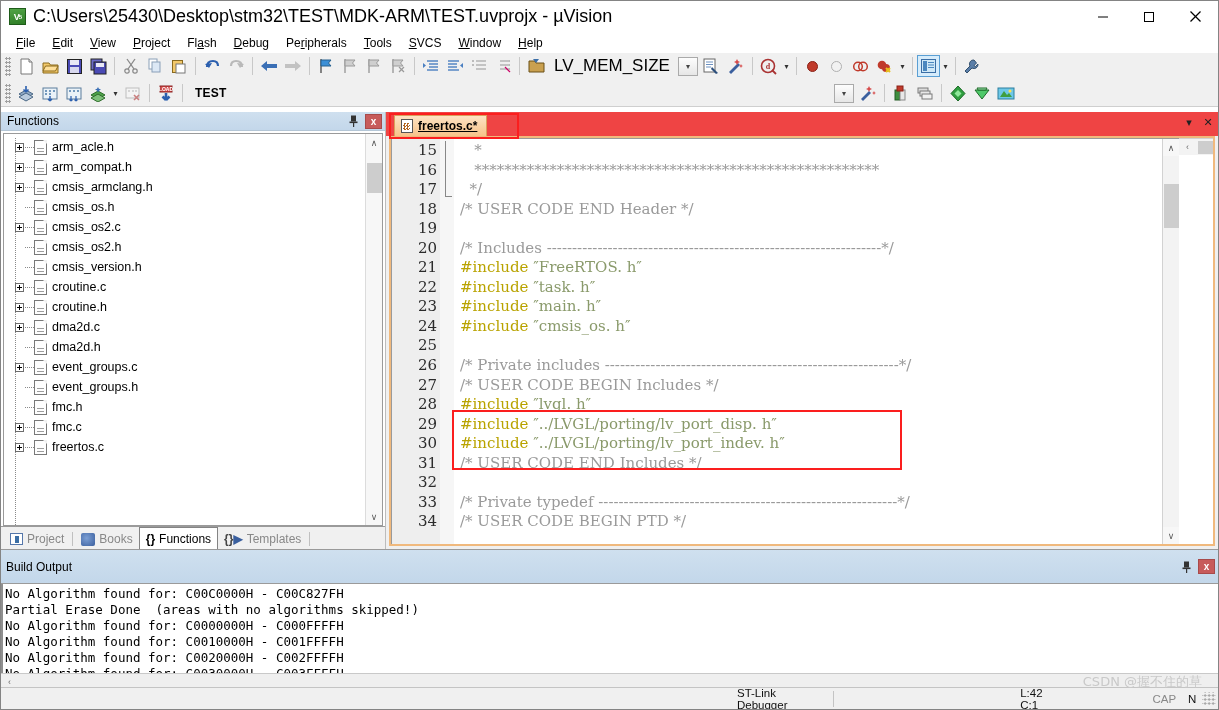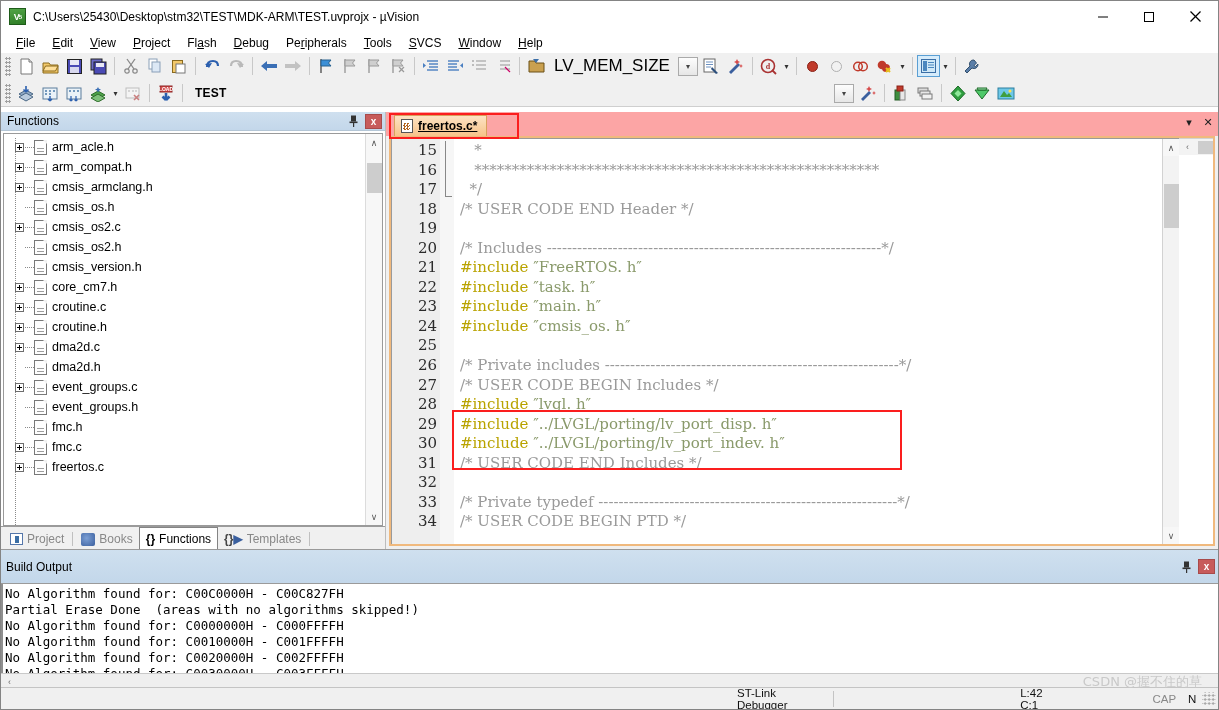--- a/index.html
+++ b/index.html
@@ -32,21 +32,21 @@
   .app-icon {
     width: 17px; height: 17px;
     background: linear-gradient(170deg,#52a447 0%,#2e7d26 100%);
     border: 1px solid #1e5c19;
     color: #fff; font-size: 9px; font-weight: bold;
     display: flex; align-items: center; justify-content: center;
     margin-right: 7px;
     letter-spacing: -1px;
   }
   .title-text {
-    font-size: 12px;
+    font-size: 18px;
     color: #000;
     white-space: nowrap;
   }
   .win-btns {
     position: absolute; right: 0; top: 0;
     display: flex; height: 31px;
   }
   .win-btn {
     width: 46px; height: 31px;
     display: flex; align-items: center; justify-content: center;
@@ -299,21 +299,21 @@
   
   .editorarea {
     flex: 1;
     display: flex; flex-direction: column;
     background: #f0f0f0;
     position: relative;
     overflow: hidden;
   }
   .tabstrip {
     height: 24px;
-    background: #fca5a5;
+    background: #ef4444;
     display: flex;
     align-items: flex-end;
     position: relative;
     padding-left: 8px;
   }
   .doc-tab {
     height: 21px;
     background: linear-gradient(#fde3c4,#f7c389);
     border: 1px solid #d9a05b;
     border-bottom: none;
@@ -965,26 +965,20 @@
               <span class="exp-blank"></span>
               <span class="exp-dash"></span>
               <span class="file-icon"></span>
               <span class="tree-label">cmsis_os2.h</span>
             </div>
             <div class="tree-row">
               <span class="exp-blank"></span>
               <span class="exp-dash"></span>
               <span class="file-icon"></span>
               <span class="tree-label">cmsis_version.h</span>
-            </div>
-            <div class="tree-row">
-              <span class="exp-box"></span>
-              <span class="exp-dash"></span>
-              <span class="file-icon"></span>
-              <span class="tree-label">core_cm7.h</span>
             </div>
             <div class="tree-row">
               <span class="exp-box"></span>
               <span class="exp-dash"></span>
               <span class="file-icon"></span>
               <span class="tree-label">croutine.c</span>
             </div>
             <div class="tree-row">
               <span class="exp-box"></span>
               <span class="exp-dash"></span>

